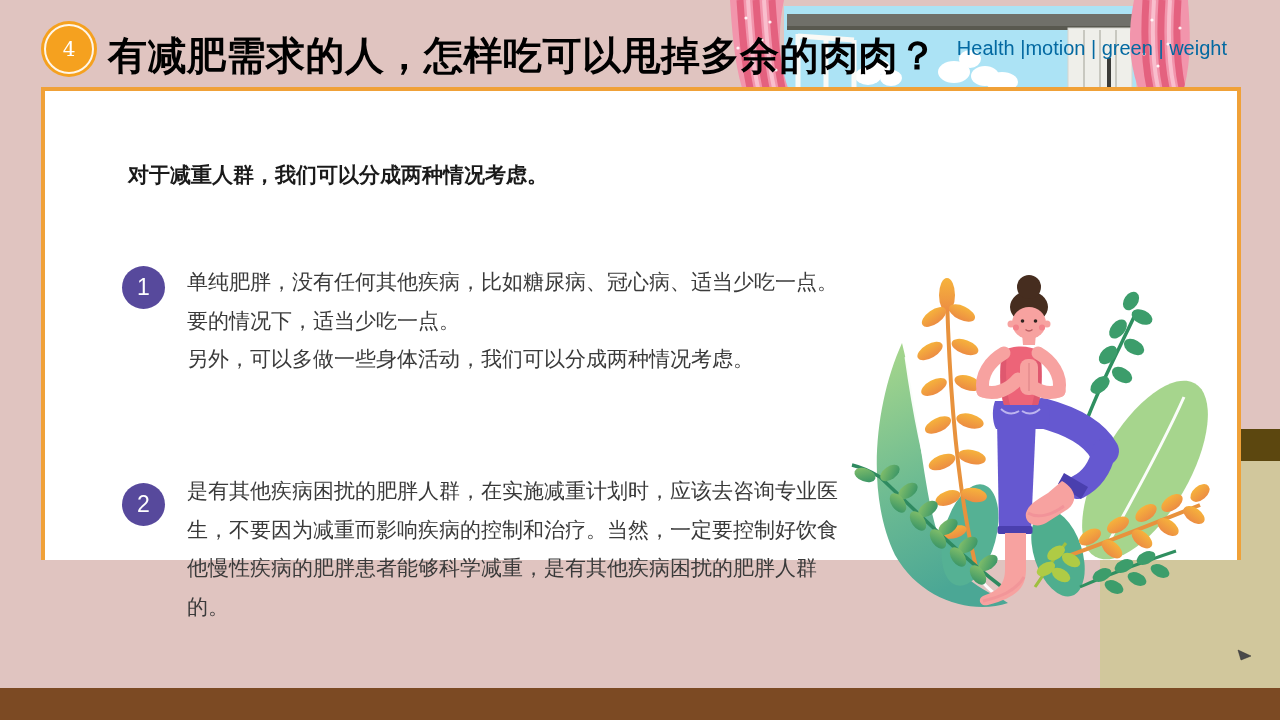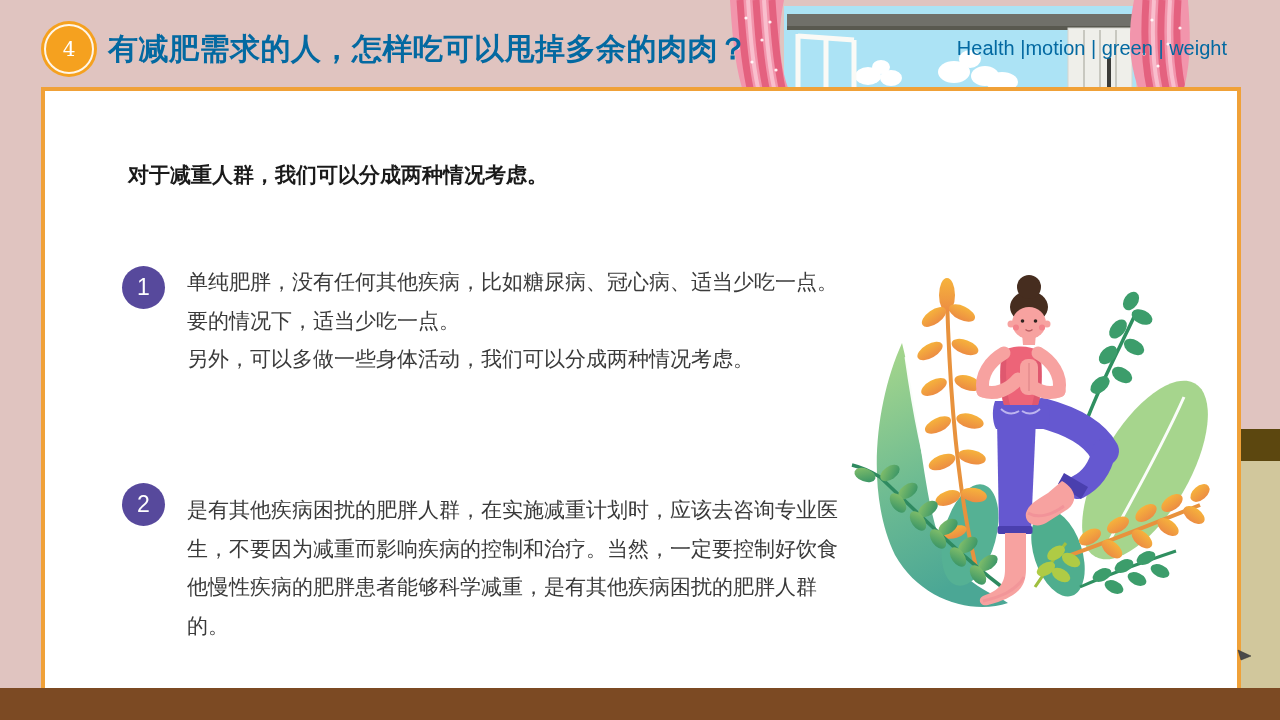--- a/index.html
+++ b/index.html
@@ -14,45 +14,45 @@
   .floor{position:absolute;left:0;top:688px;width:1280px;height:32px;background:#7C4A23;}
   .window-svg{position:absolute;left:718px;top:0;width:482px;height:88px;}
   
   .page-badge{
     position:absolute;left:44px;top:24px;width:46px;height:46px;border-radius:50%;
     background:#F5A11F;border:2px solid #FFF6E8;box-shadow:0 0 0 3px #F5A11F;
     color:#fff;font-family:"DejaVu Serif",serif;font-size:20px;
     display:flex;align-items:center;justify-content:center;
   }
   .slide-title{
-    position:absolute;left:108px;top:29px;font-size:30px;font-weight:700;
-    color:#0369a1;letter-spacing:0.5px;white-space:nowrap;
+    position:absolute;left:108px;top:29px;font-size:39px;font-weight:700;
+    color:#000000;letter-spacing:0.5px;white-space:nowrap;
   }
   .header-tags{
     position:absolute;right:53px;top:37px;font-size:20px;color:#0369a1;white-space:nowrap;
   }
   
   .card{
-    position:absolute;left:41px;top:87px;width:1200px;height:601px;
+    position:absolute;left:41px;top:87px;width:1200px;height:473px;
     box-sizing:border-box;background:#FFFFFF;
     border:4px solid #F0A138;border-bottom:none;
   }
   .card-heading{
     position:absolute;left:83px;top:70px;font-size:21px;font-weight:700;color:#1A1A1A;white-space:nowrap;
   }
   .num-circle{
     position:absolute;left:77px;width:43px;height:43px;border-radius:50%;
     background:#57499C;color:#fff;font-size:23px;
     display:flex;align-items:center;justify-content:center;
   }
   .num-circle.c1{top:175px;}
   .num-circle.c2{top:392px;}
   .point-text{position:absolute;left:142px;color:#3A3A3A;font-size:21px;}
   .point-text.p1{top:172px;}
-  .point-text.p2{top:381px;margin-top:19px;}
+  .point-text.p2{top:381px;}
   .point-text .line{line-height:38.6px;height:38.6px;white-space:nowrap;}
   .illustration-svg{position:absolute;left:805px;top:164px;width:380px;height:375px;overflow:visible;}
   .cursor-svg{position:absolute;left:1237px;top:648px;width:16px;height:14px;}
 </style>
 </head>
 <body>
 
 <div class="slide">
 
   <div class="wall-trim"></div>

